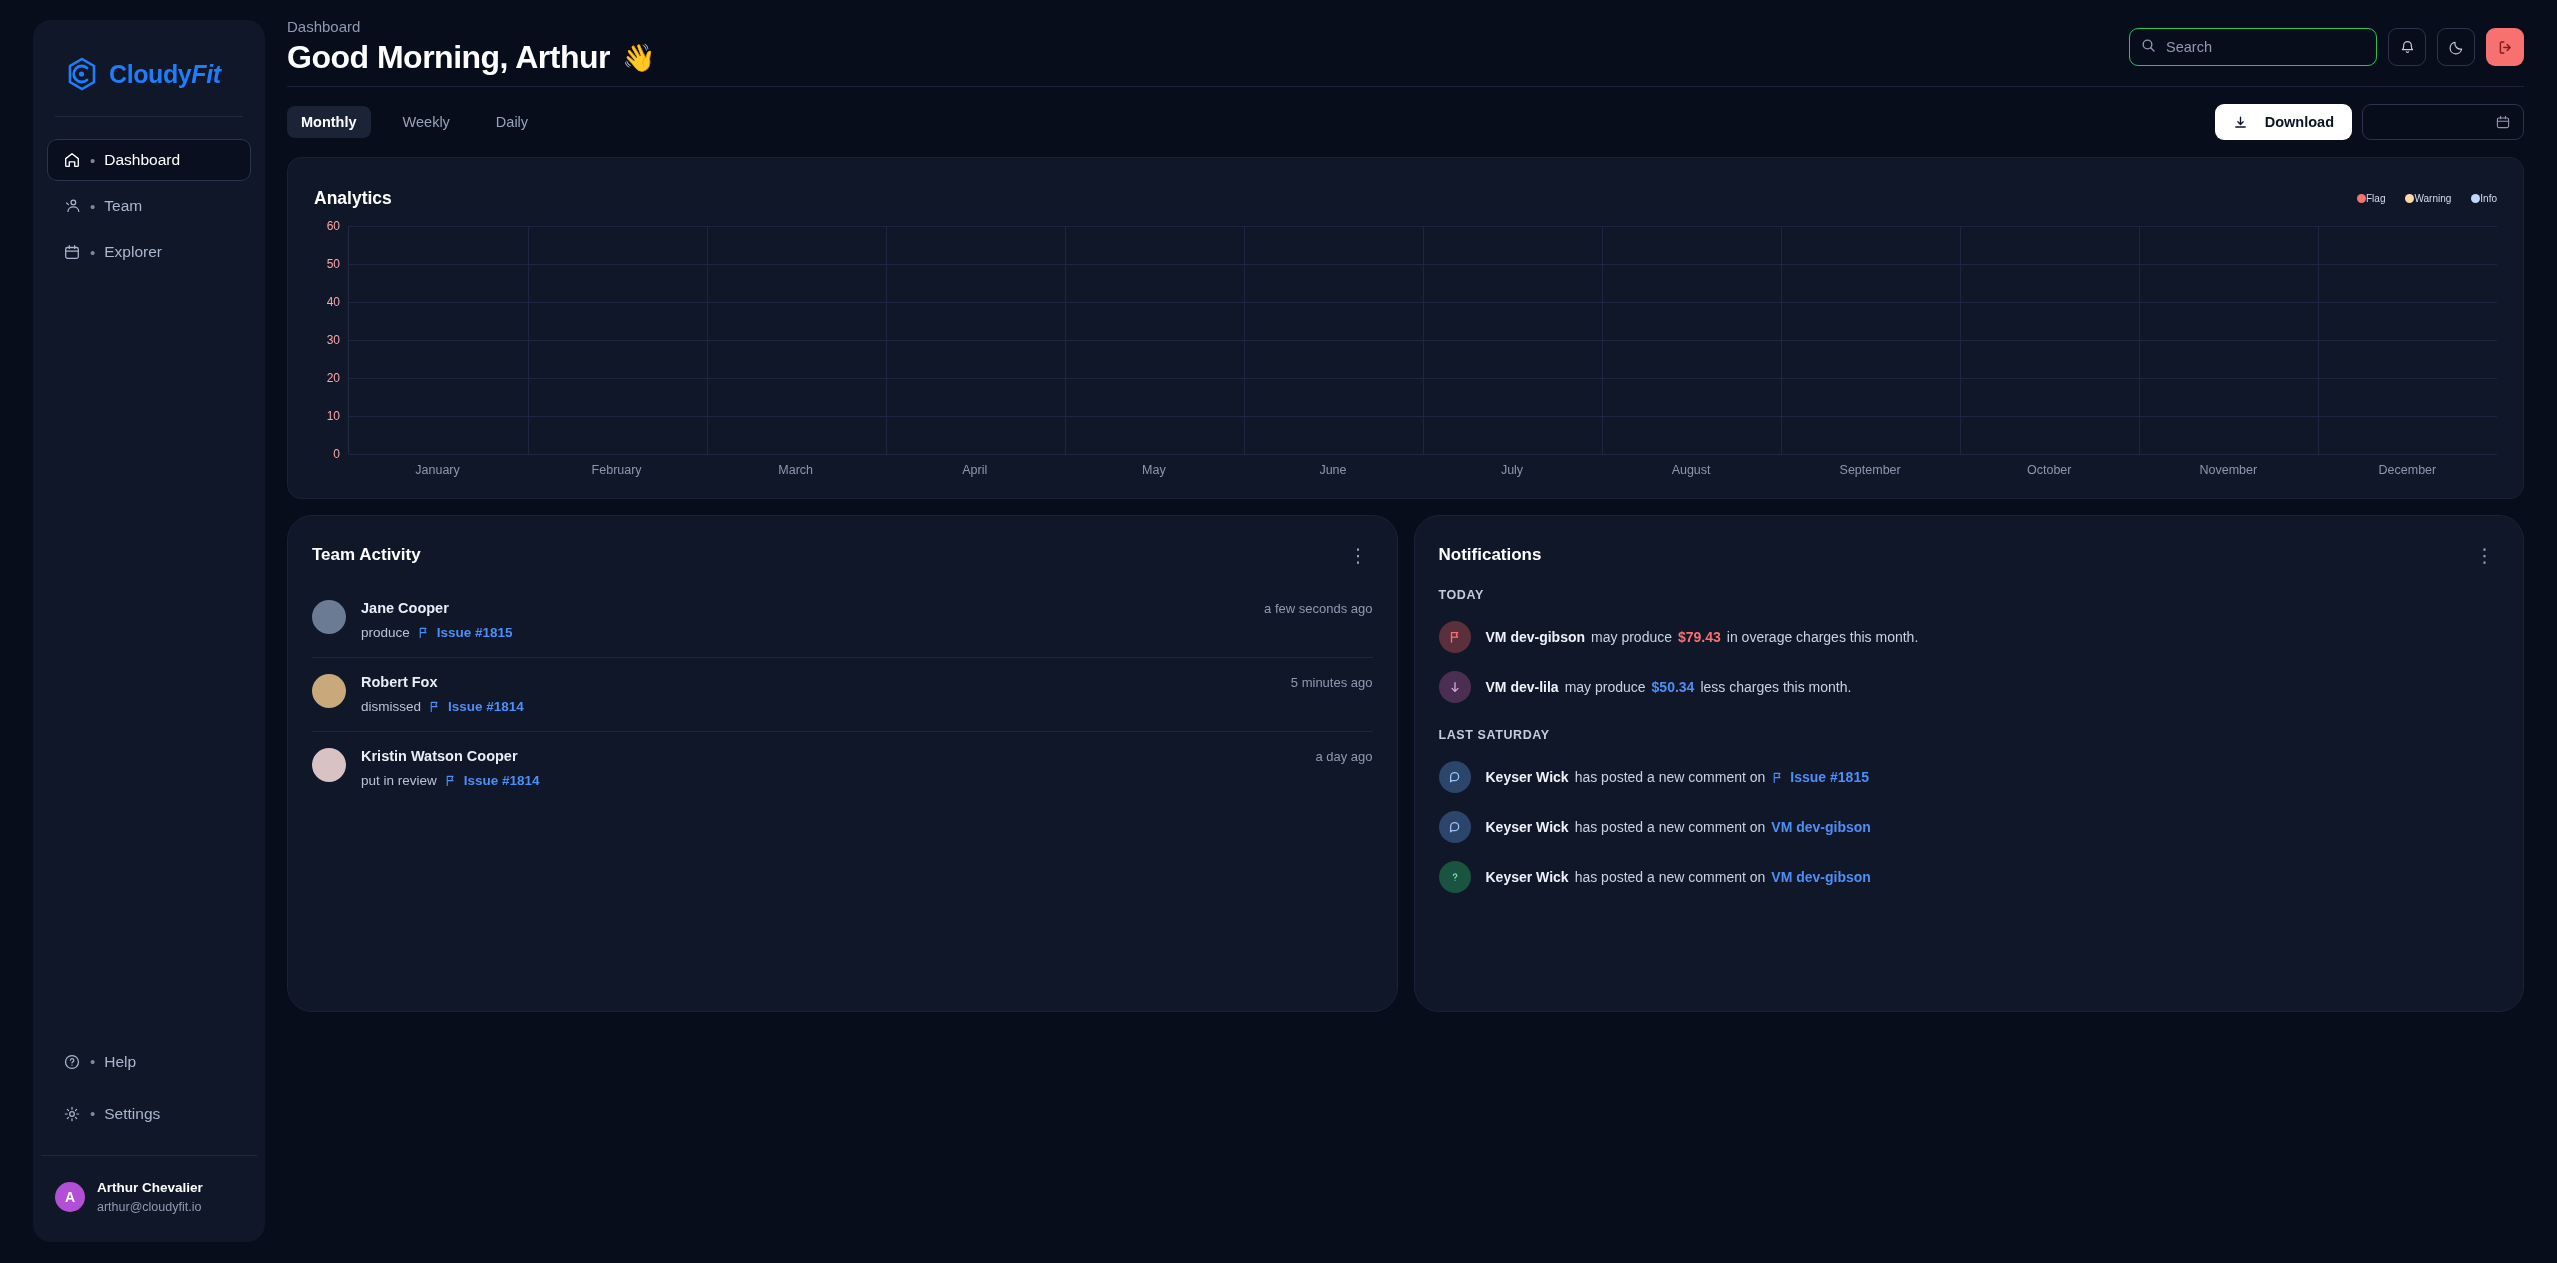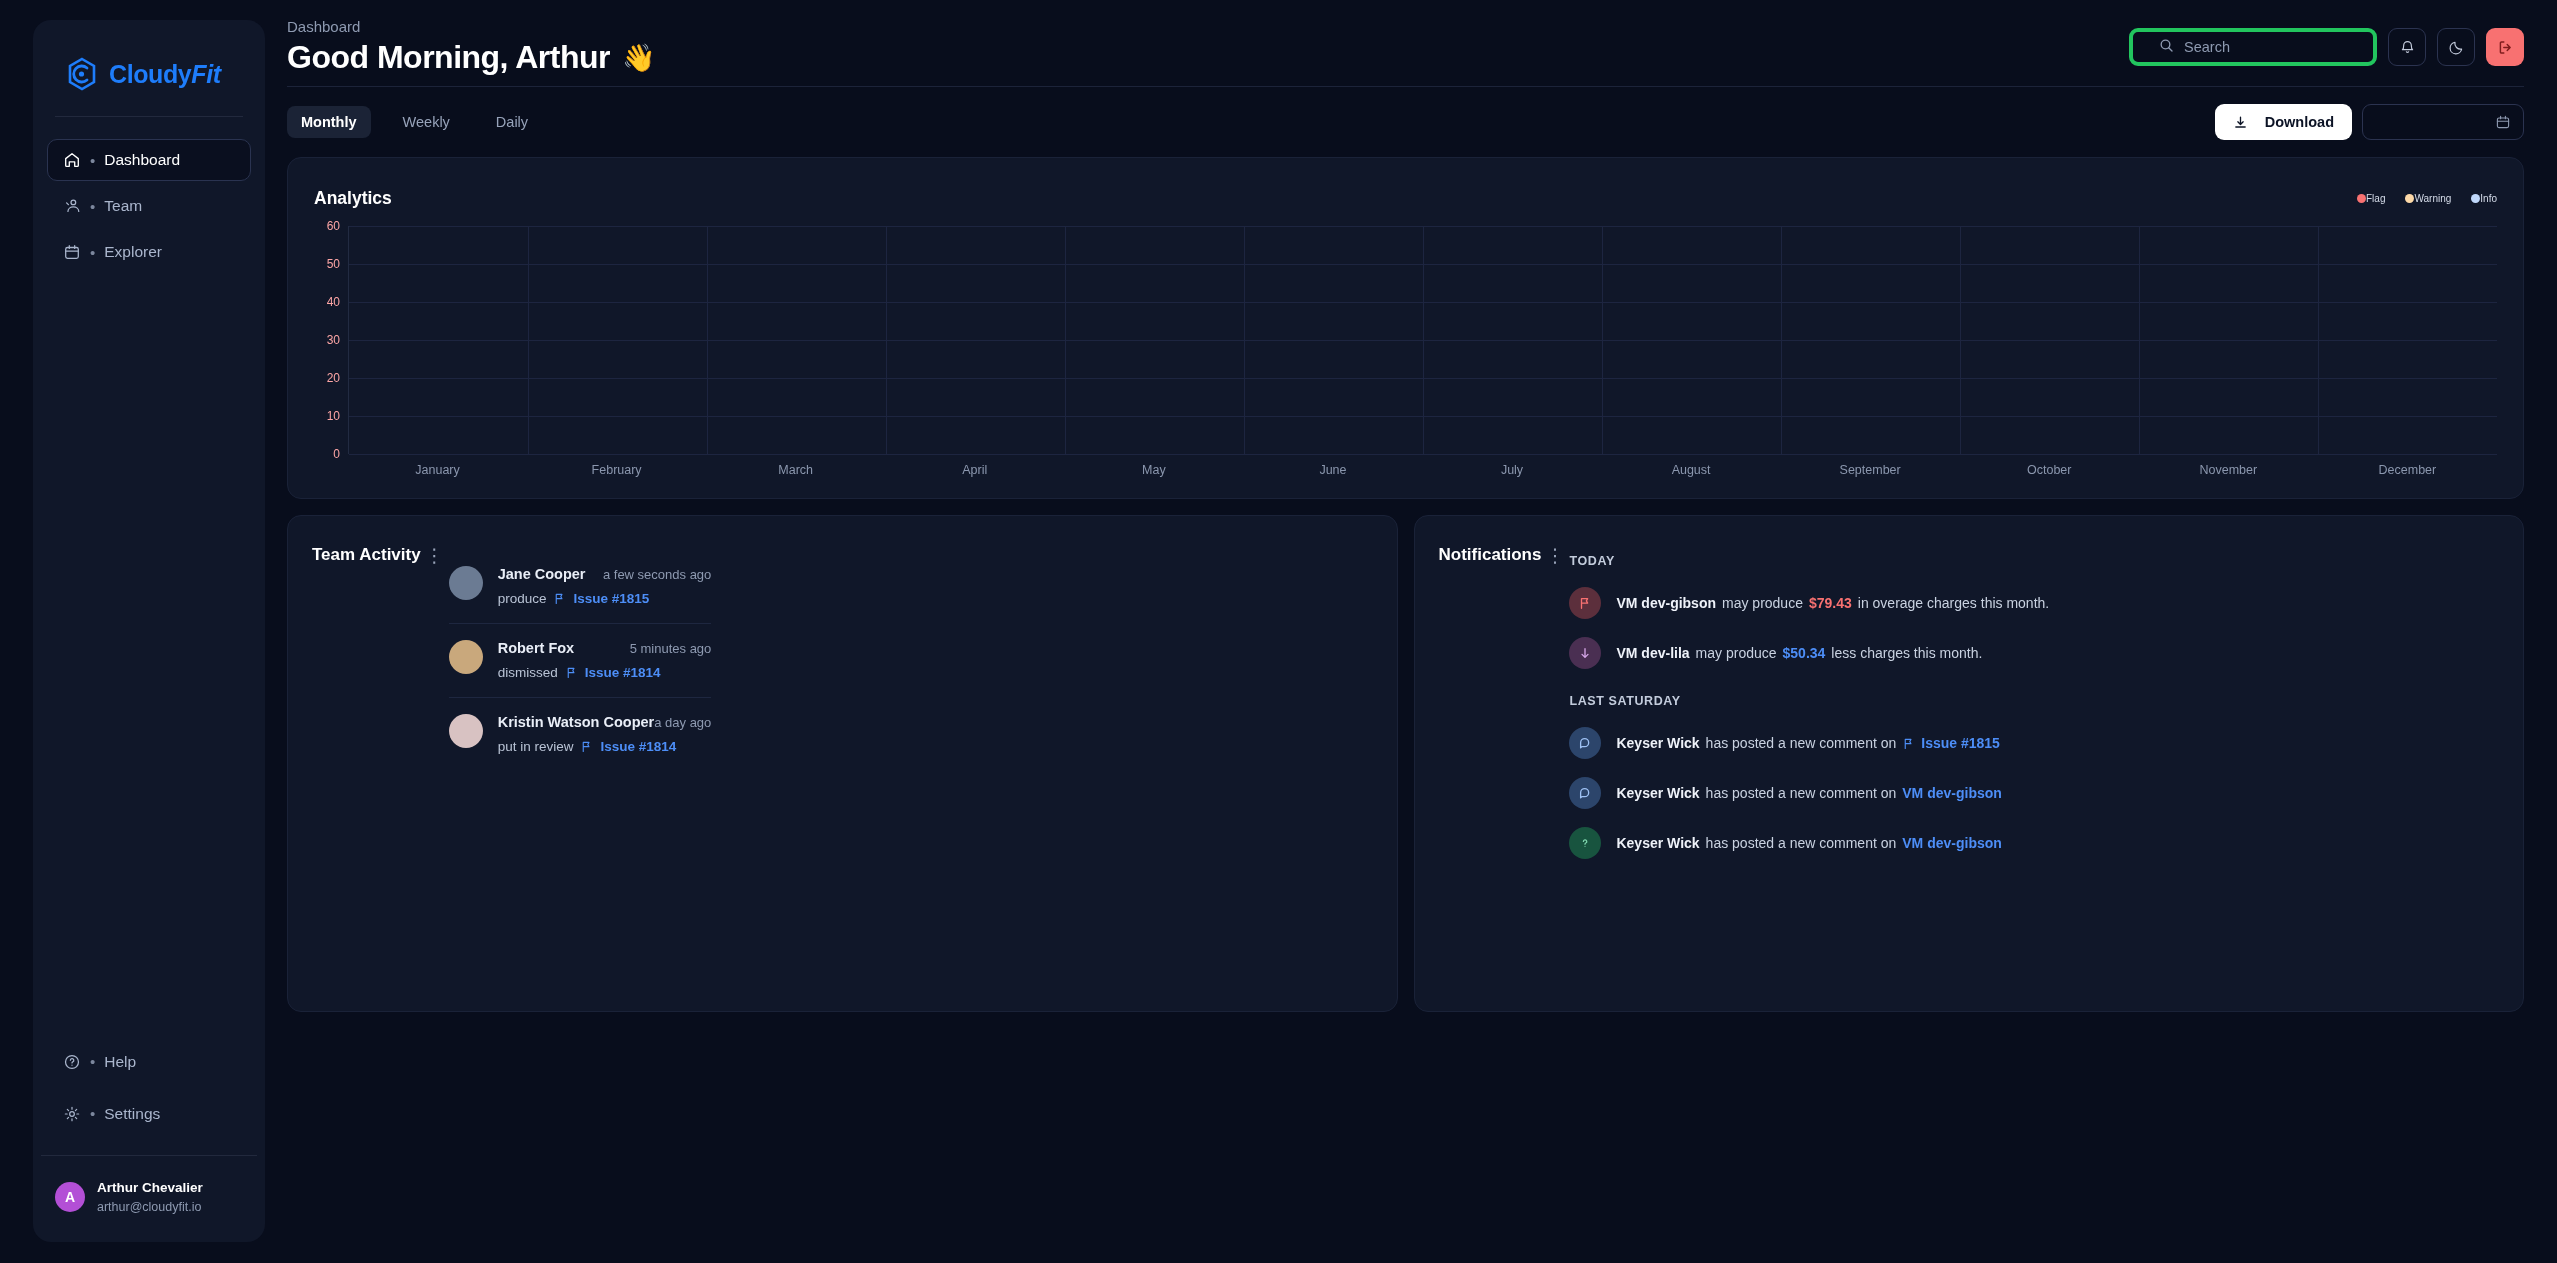--- a/index.html
+++ b/index.html
@@ -57,22 +57,22 @@
   
   .main { flex: 1 1 auto; display: flex; flex-direction: column; padding: 0 33px 0 22px; }
 
   .topbar { display: flex; align-items: flex-start; justify-content: space-between; padding: 18px 0 0 0; height: 86px; }
   .crumb { font-size: 15px; color: #8e9ab1; margin-bottom: 4px; }
   .greet { font-size: 32px; font-weight: 700; color: #ffffff; letter-spacing: -0.5px; display: flex; align-items: center; gap: 12px; }
   .wave { font-size: 27px; }
 
   .top-actions { display: flex; align-items: center; gap: 11px; padding-top: 10px; }
   .search-box {
-    width: 248px; height: 38px; border: 4px solid #22c55e; border-radius: 9px;
-    display: flex; align-items: center; gap: 10px; padding: 0 26px; background: transparent;
+    width: 248px; height: 38px; border: 1px solid #22c55e; border-radius: 9px;
+    display: flex; align-items: center; gap: 10px; padding: 0 11px; background: transparent;
   }
   .search-box input {
     background: transparent; border: none; outline: none;
     color: #c3cbdc; font-size: 14.5px; font-family: "Liberation Sans", sans-serif; width: 100%;
   }
   .search-box input::placeholder { color: #8e9ab1; }
   .icon-btn {
     width: 38px; height: 38px; border: 1px solid #2b3350; border-radius: 9px;
     display: flex; align-items: center; justify-content: center; cursor: pointer; background: transparent;
   }
@@ -118,21 +118,21 @@
   .vline { position: absolute; top: 0; bottom: 0; width: 1px; background: #1d2540; }
   .bars { position: absolute; inset: 0; display: flex; }
   .bcol { flex: 1 1 0; position: relative; display: flex; align-items: flex-end; justify-content: center; }
   .bar { width: 38px; display: flex; flex-direction: column; justify-content: flex-end; }
   .seg { width: 100%; }
   .xaxis { display: flex; height: 30px; margin-left: 34px; }
   .xlab { flex: 1 1 0; text-align: center; font-size: 12.5px; color: #8b97ae; padding-top: 9px; }
 
   
   .lower { display: flex; gap: 16px; margin-top: 16px; }
-  .panel { flex: 1 1 0; height: 497px; padding: 22px 24px; display: flex; flex-direction: row; }
+  .panel { flex: 1 1 0; height: 497px; padding: 22px 24px; display: flex; flex-direction: column; border-radius: 25px; }
   .p-head { display: flex; align-items: center; justify-content: space-between; height: 34px; }
   .p-title { font-size: 17px; font-weight: 700; color: #ffffff; }
   .kebab { color: #99a4ba; font-size: 19px; letter-spacing: 1px; cursor: pointer; line-height: 1; padding: 0 4px; }
 
   .act-list { margin-top: 12px; }
   .act-row { display: flex; align-items: flex-start; gap: 15px; padding: 16px 0 17px 0; border-bottom: 1px solid #1e2740; }
   .act-row:last-child { border-bottom: none; }
   .act-av { width: 34px; height: 34px; border-radius: 50%; flex: 0 0 34px; border: 1px solid #2c3category; }
   .act-body { flex: 1 1 auto; }
   .act-top { display: flex; align-items: baseline; justify-content: space-between; }

